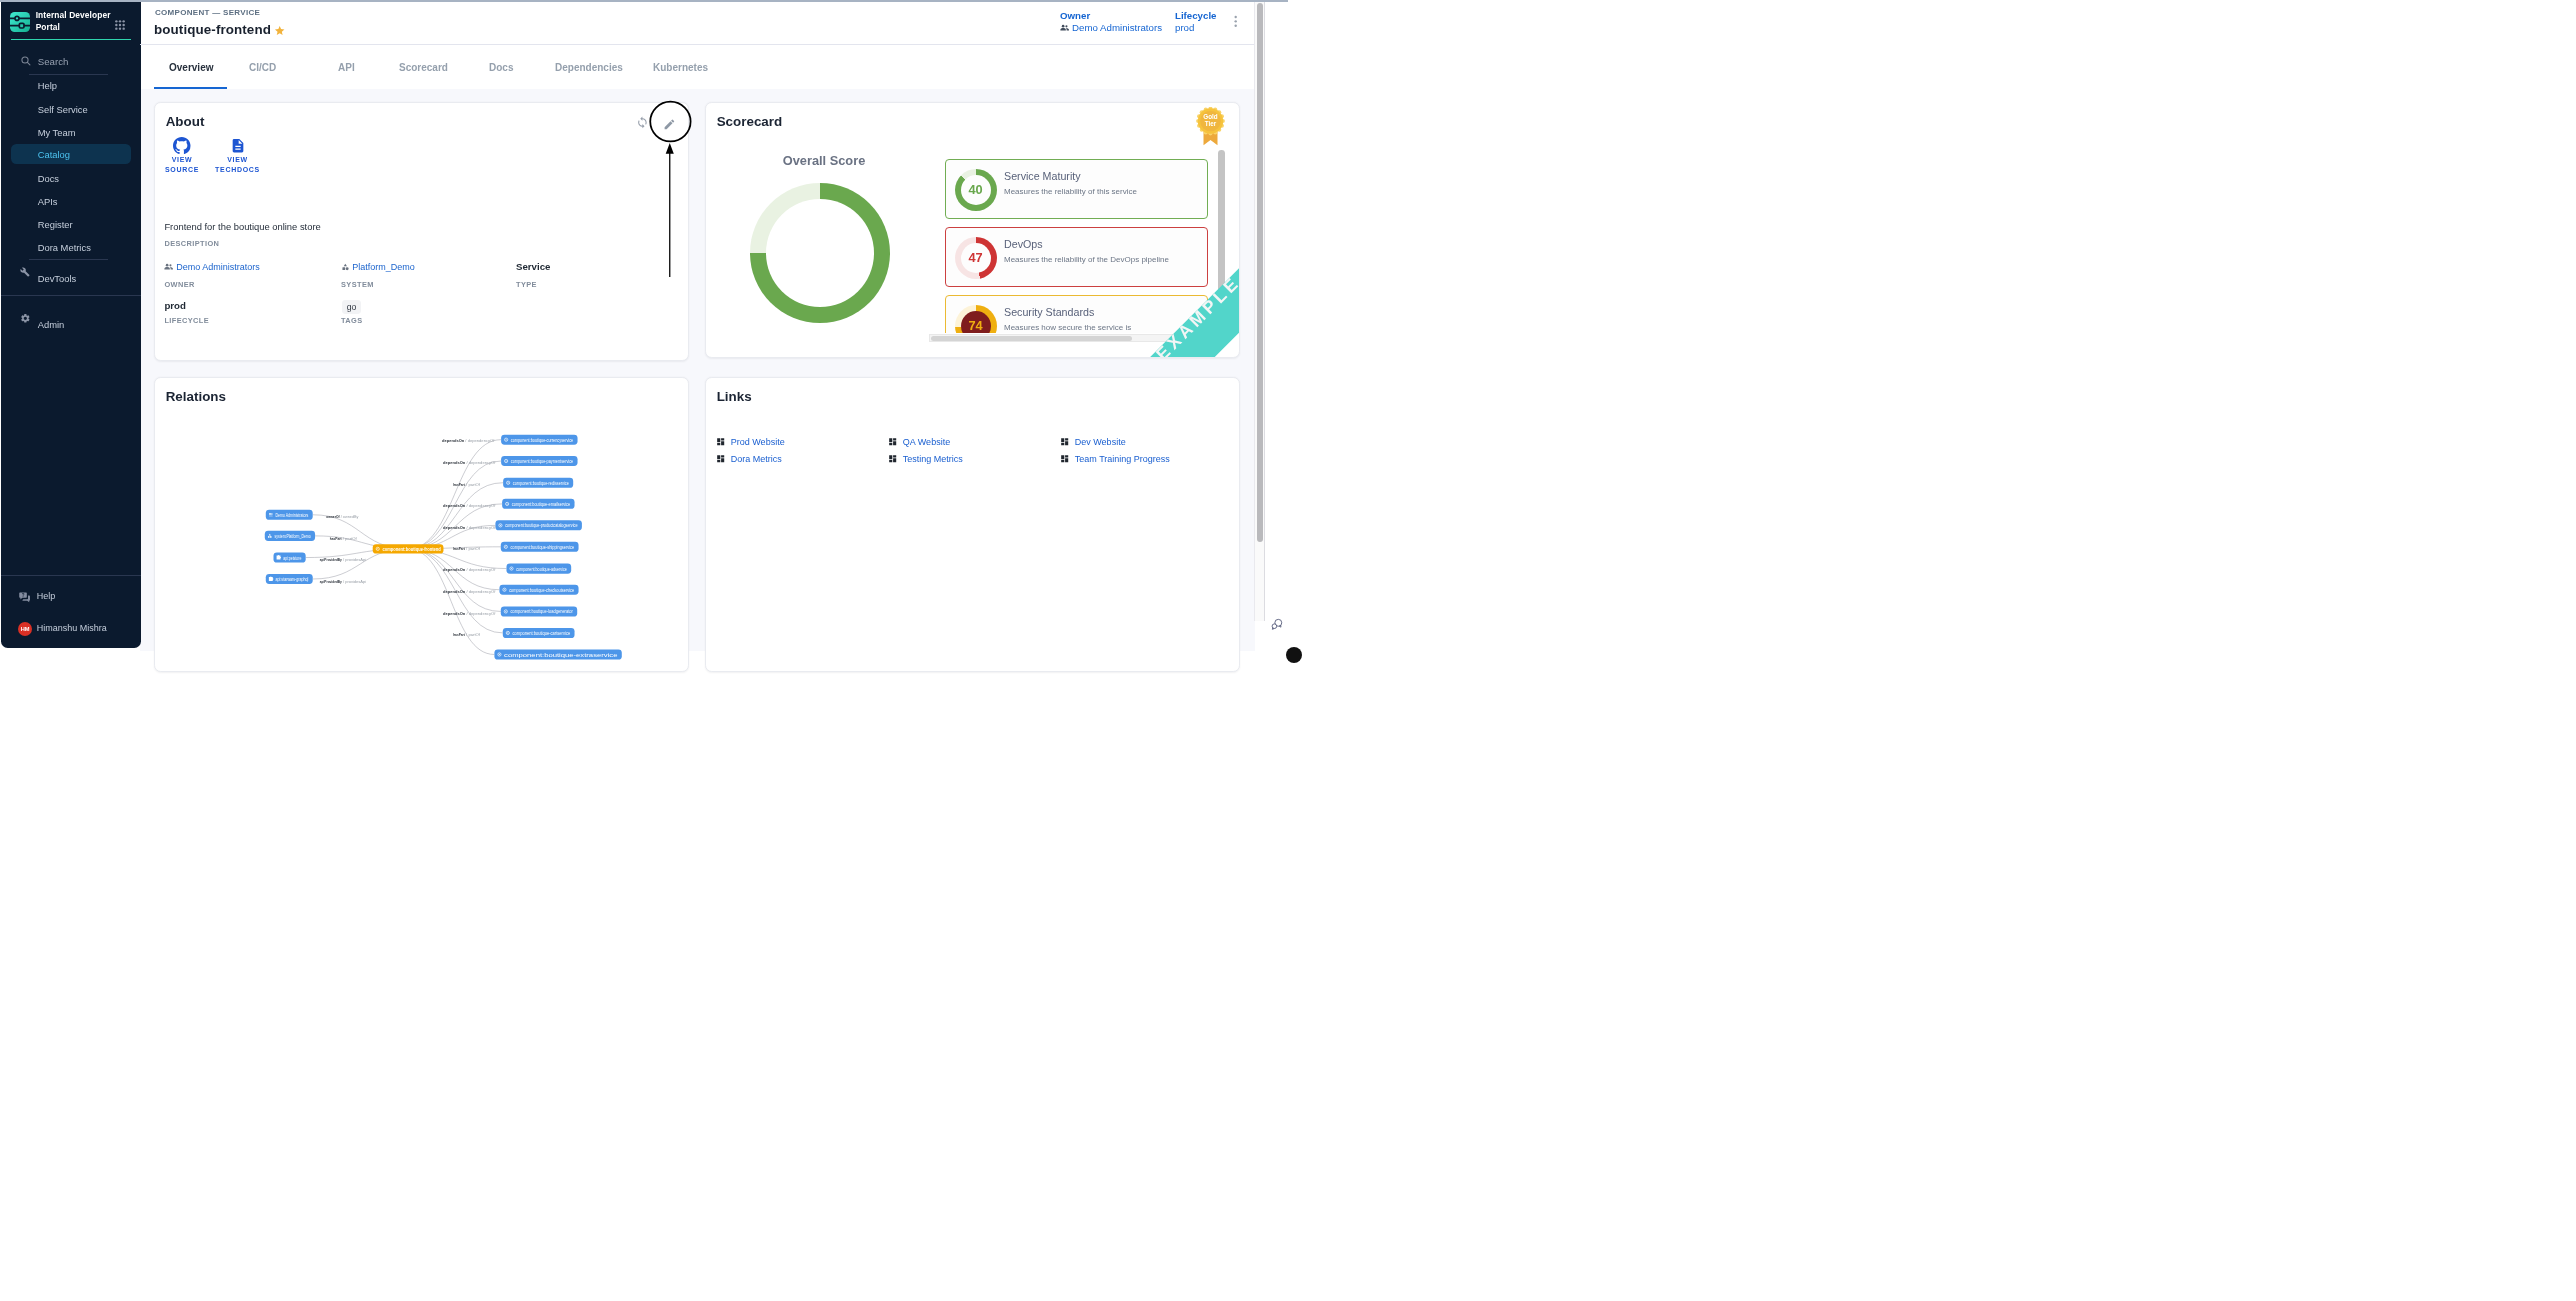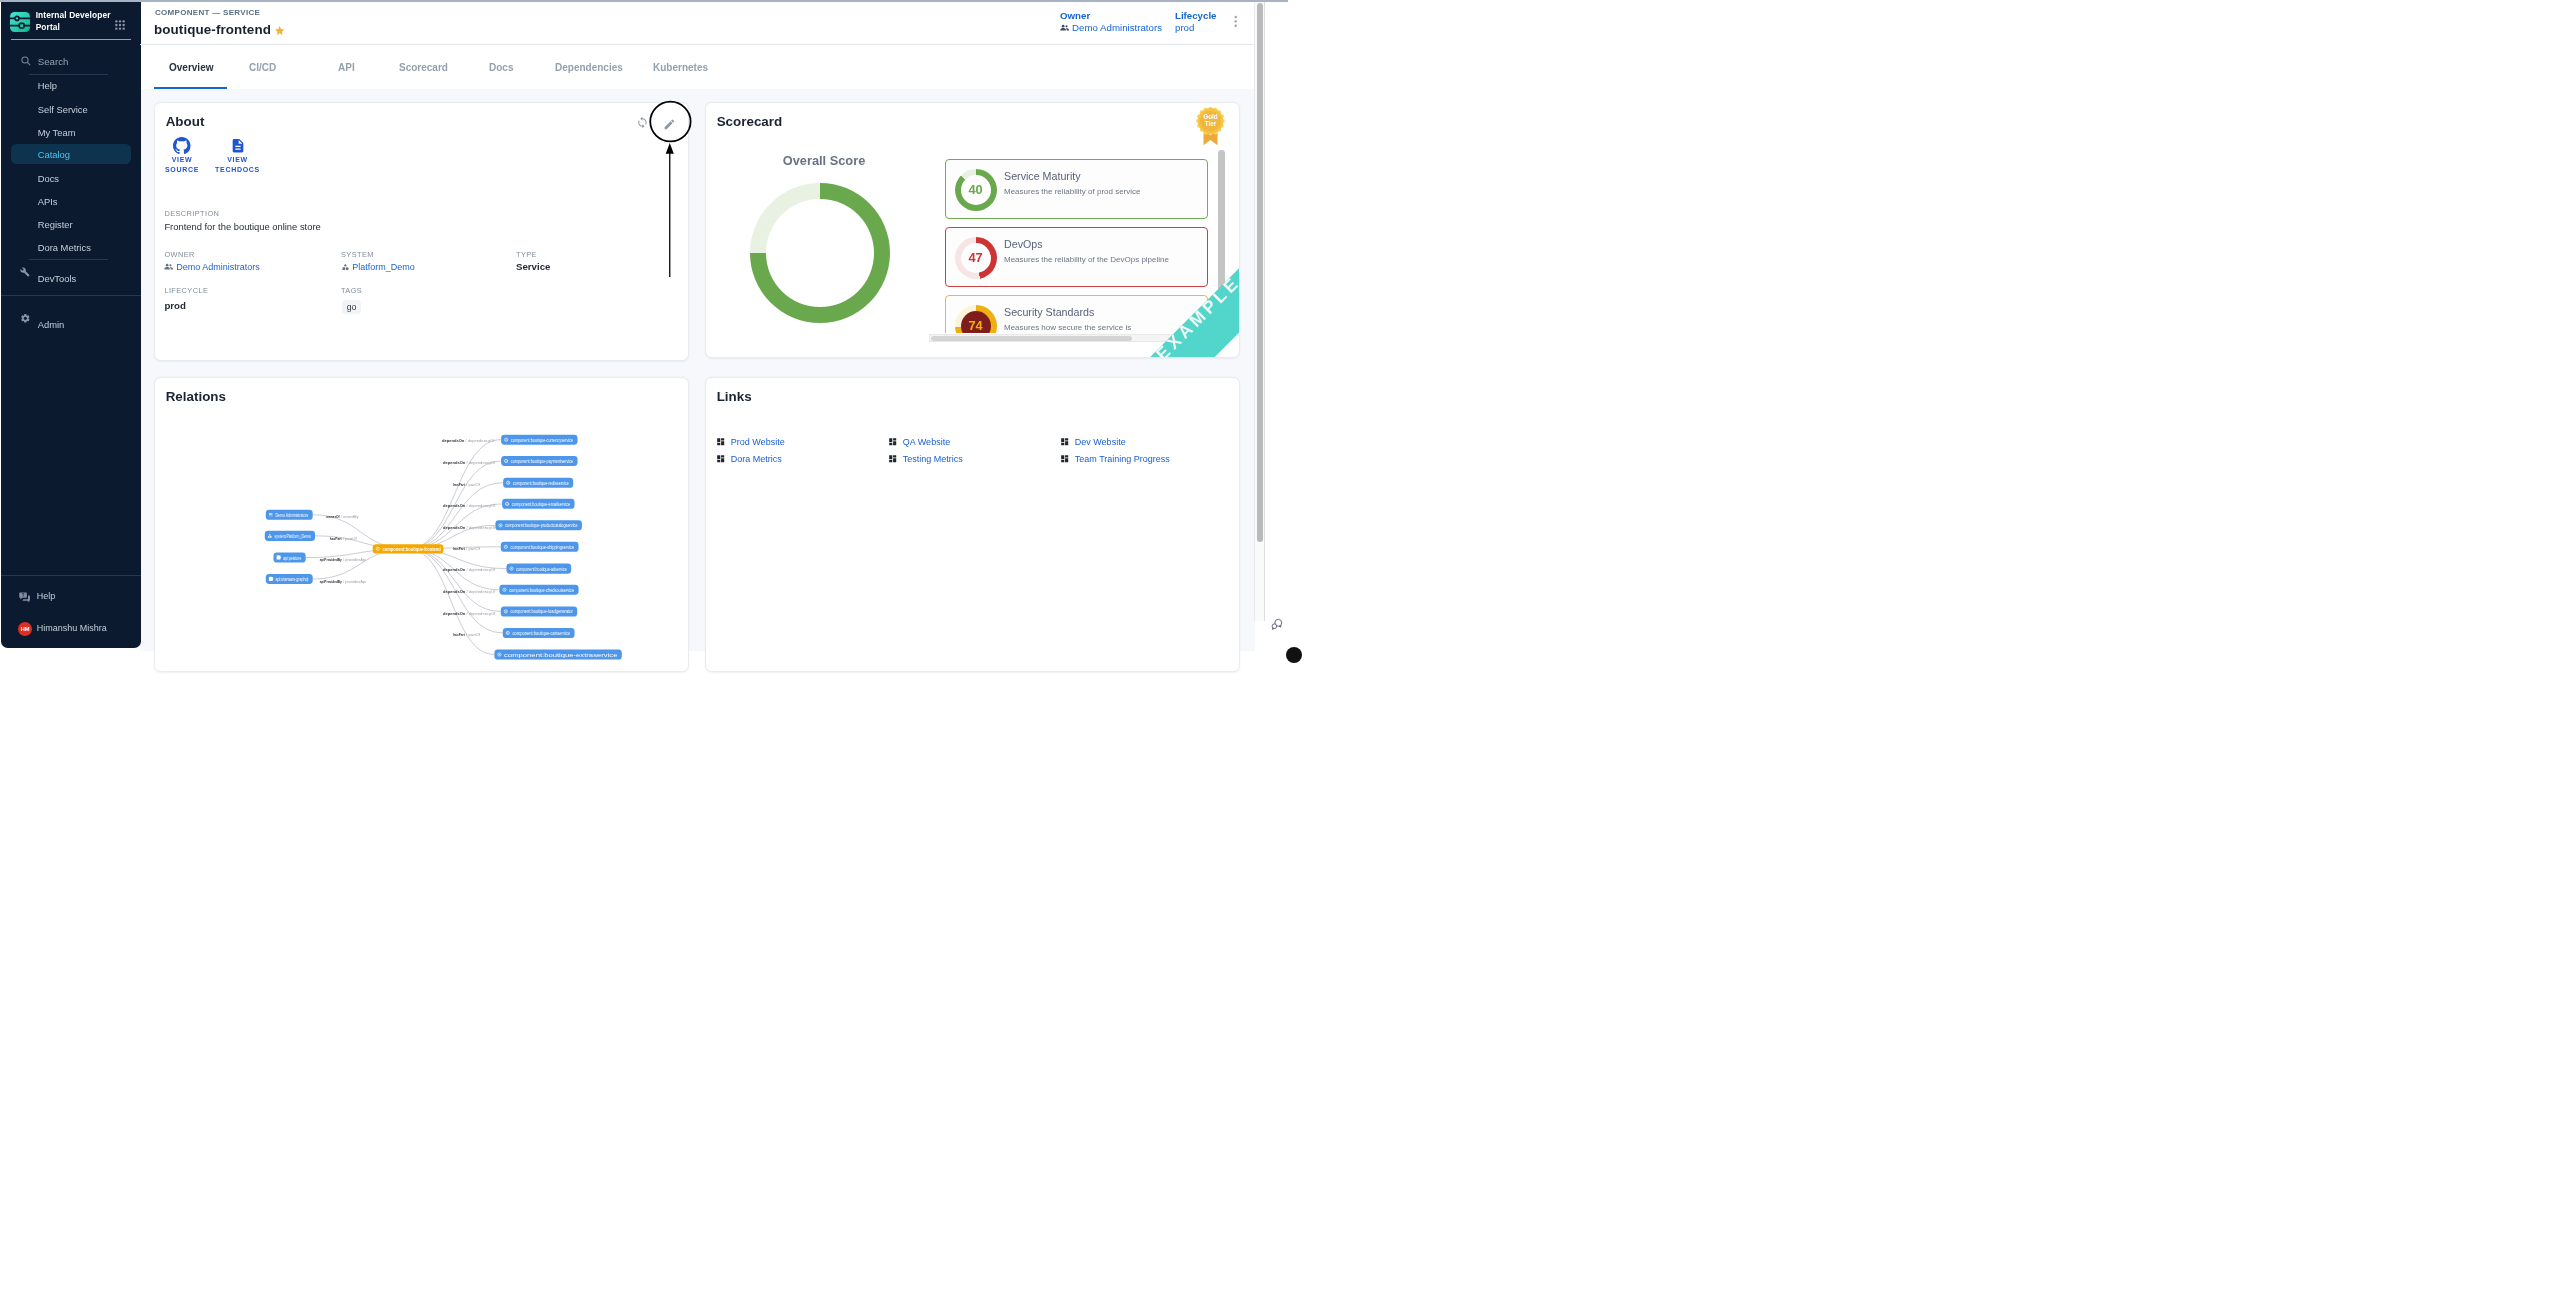--- a/index.html
+++ b/index.html
@@ -34,21 +34,21 @@
 #tab-underline { position:absolute; left:154px; top:87px; width:73px; height:2px; background:#1666d2; }
 #contentbg { position:absolute; left:140px; top:89px; width:1115px; height:562px; background:#f7f8fc; }
 
 .card { position:absolute; background:#fff; border:0.7px solid #e9ebf0; border-radius:6.7px;
   box-shadow:0 0.7px 2px rgba(16,24,40,.06); }
 #card-about { left:154px; top:102px; width:535px; height:259px; }
 #card-score { left:705px; top:102px; width:535px; height:256px; overflow:hidden; }
 #card-rel   { left:154px; top:377px; width:535px; height:295px; }
 #card-links { left:705px; top:377px; width:535px; height:295px; }
 .ctitle { position:absolute; left:10.7px; top:10.7px; font-size:13.4px; font-weight:bold; color:#1b2433; }
-.lbl { font-size:7.4px; font-weight:normal; color:#818c9b; letter-spacing:0.4px; }
+.lbl { font-size:7.4px; font-weight:bold; color:#818c9b; letter-spacing:0.4px;margin-top:30px; }
 .mtitle { position:absolute; left:58px; top:10px; font-size:10.7px; font-weight:normal; color:#59627a; }
 .mdesc { position:absolute; left:58px; top:26.5px; font-size:8px; color:#6c7686; }
 .linkitem { position:absolute; font-size:9px; }
 .linkitem span { color:#1a5fd0; margin-left:5.4px; }
 
 #vtrack { position:absolute; left:1254px; top:2px; width:10.7px; height:619px;
   background:#fafafa; border-left:0.7px solid #e9e9ee; border-right:0.7px solid #dcdce1; }
 #vthumb { position:absolute; left:1257px; top:3.4px; width:6px; height:539px; background:#b9b9bc; border-radius:3.4px; }
 </style>
 </head>
@@ -253,21 +253,21 @@
   <div class="ctitle">Scorecard</div>
   <div class="abs" style="left:44px;top:50px;width:148px;text-align:center;font-size:12.8px;font-weight:bold;color:#6a7283;">Overall Score</div>
   <div class="abs" style="left:44px;top:80px;width:140px;height:140px;border-radius:50%;
     background:conic-gradient(#6aa84e 0 270deg,#e9f2e2 270deg 360deg);"></div>
   <div class="abs" style="left:60px;top:96px;width:108px;height:108px;border-radius:50%;background:#fff;"></div>
   <div class="abs" style="left:239px;top:56px;width:263px;height:60px;border:0.7px solid #71ad53;border-radius:4px;background:#fdfdfd;">
     <div class="abs" style="left:8.7px;top:8.7px;width:42px;height:42px;border-radius:50%;
       background:conic-gradient(#6aa84e 0 313deg,#e9f2e2 313deg 360deg);"></div>
     <div class="abs" style="left:14.6px;top:14.6px;width:30px;height:30px;border-radius:50%;background:#fdfdfd;text-align:center;line-height:30px;font-size:12.8px;font-weight:bold;color:#68a74c;">40</div>
     <div class="mtitle">Service Maturity</div>
-    <div class="mdesc">Measures the reliability of prod service</div>
+    <div class="mdesc">Measures the reliability of this service</div>
   </div>
   <div class="abs" style="left:239px;top:124px;width:263px;height:60px;border:0.7px solid #cc4040;border-radius:4px;background:#fdfdfd;">
     <div class="abs" style="left:8.7px;top:8.7px;width:42px;height:42px;border-radius:50%;
       background:conic-gradient(#ce3434 0 169deg,#f7e4e4 169deg 360deg);"></div>
     <div class="abs" style="left:14.6px;top:14.6px;width:30px;height:30px;border-radius:50%;background:#fdfdfd;text-align:center;line-height:30px;font-size:12.8px;font-weight:bold;color:#ce3434;">47</div>
     <div class="mtitle">DevOps</div>
     <div class="mdesc">Measures the reliability of the DevOps pipeline</div>
   </div>
   <div class="abs" style="left:239px;top:192px;width:263px;height:38px;overflow:hidden;">
     <div class="abs" style="left:0;top:0;width:263px;height:60px;border:0.7px solid #ebba33;border-radius:4px;background:#fdfdfd;">

